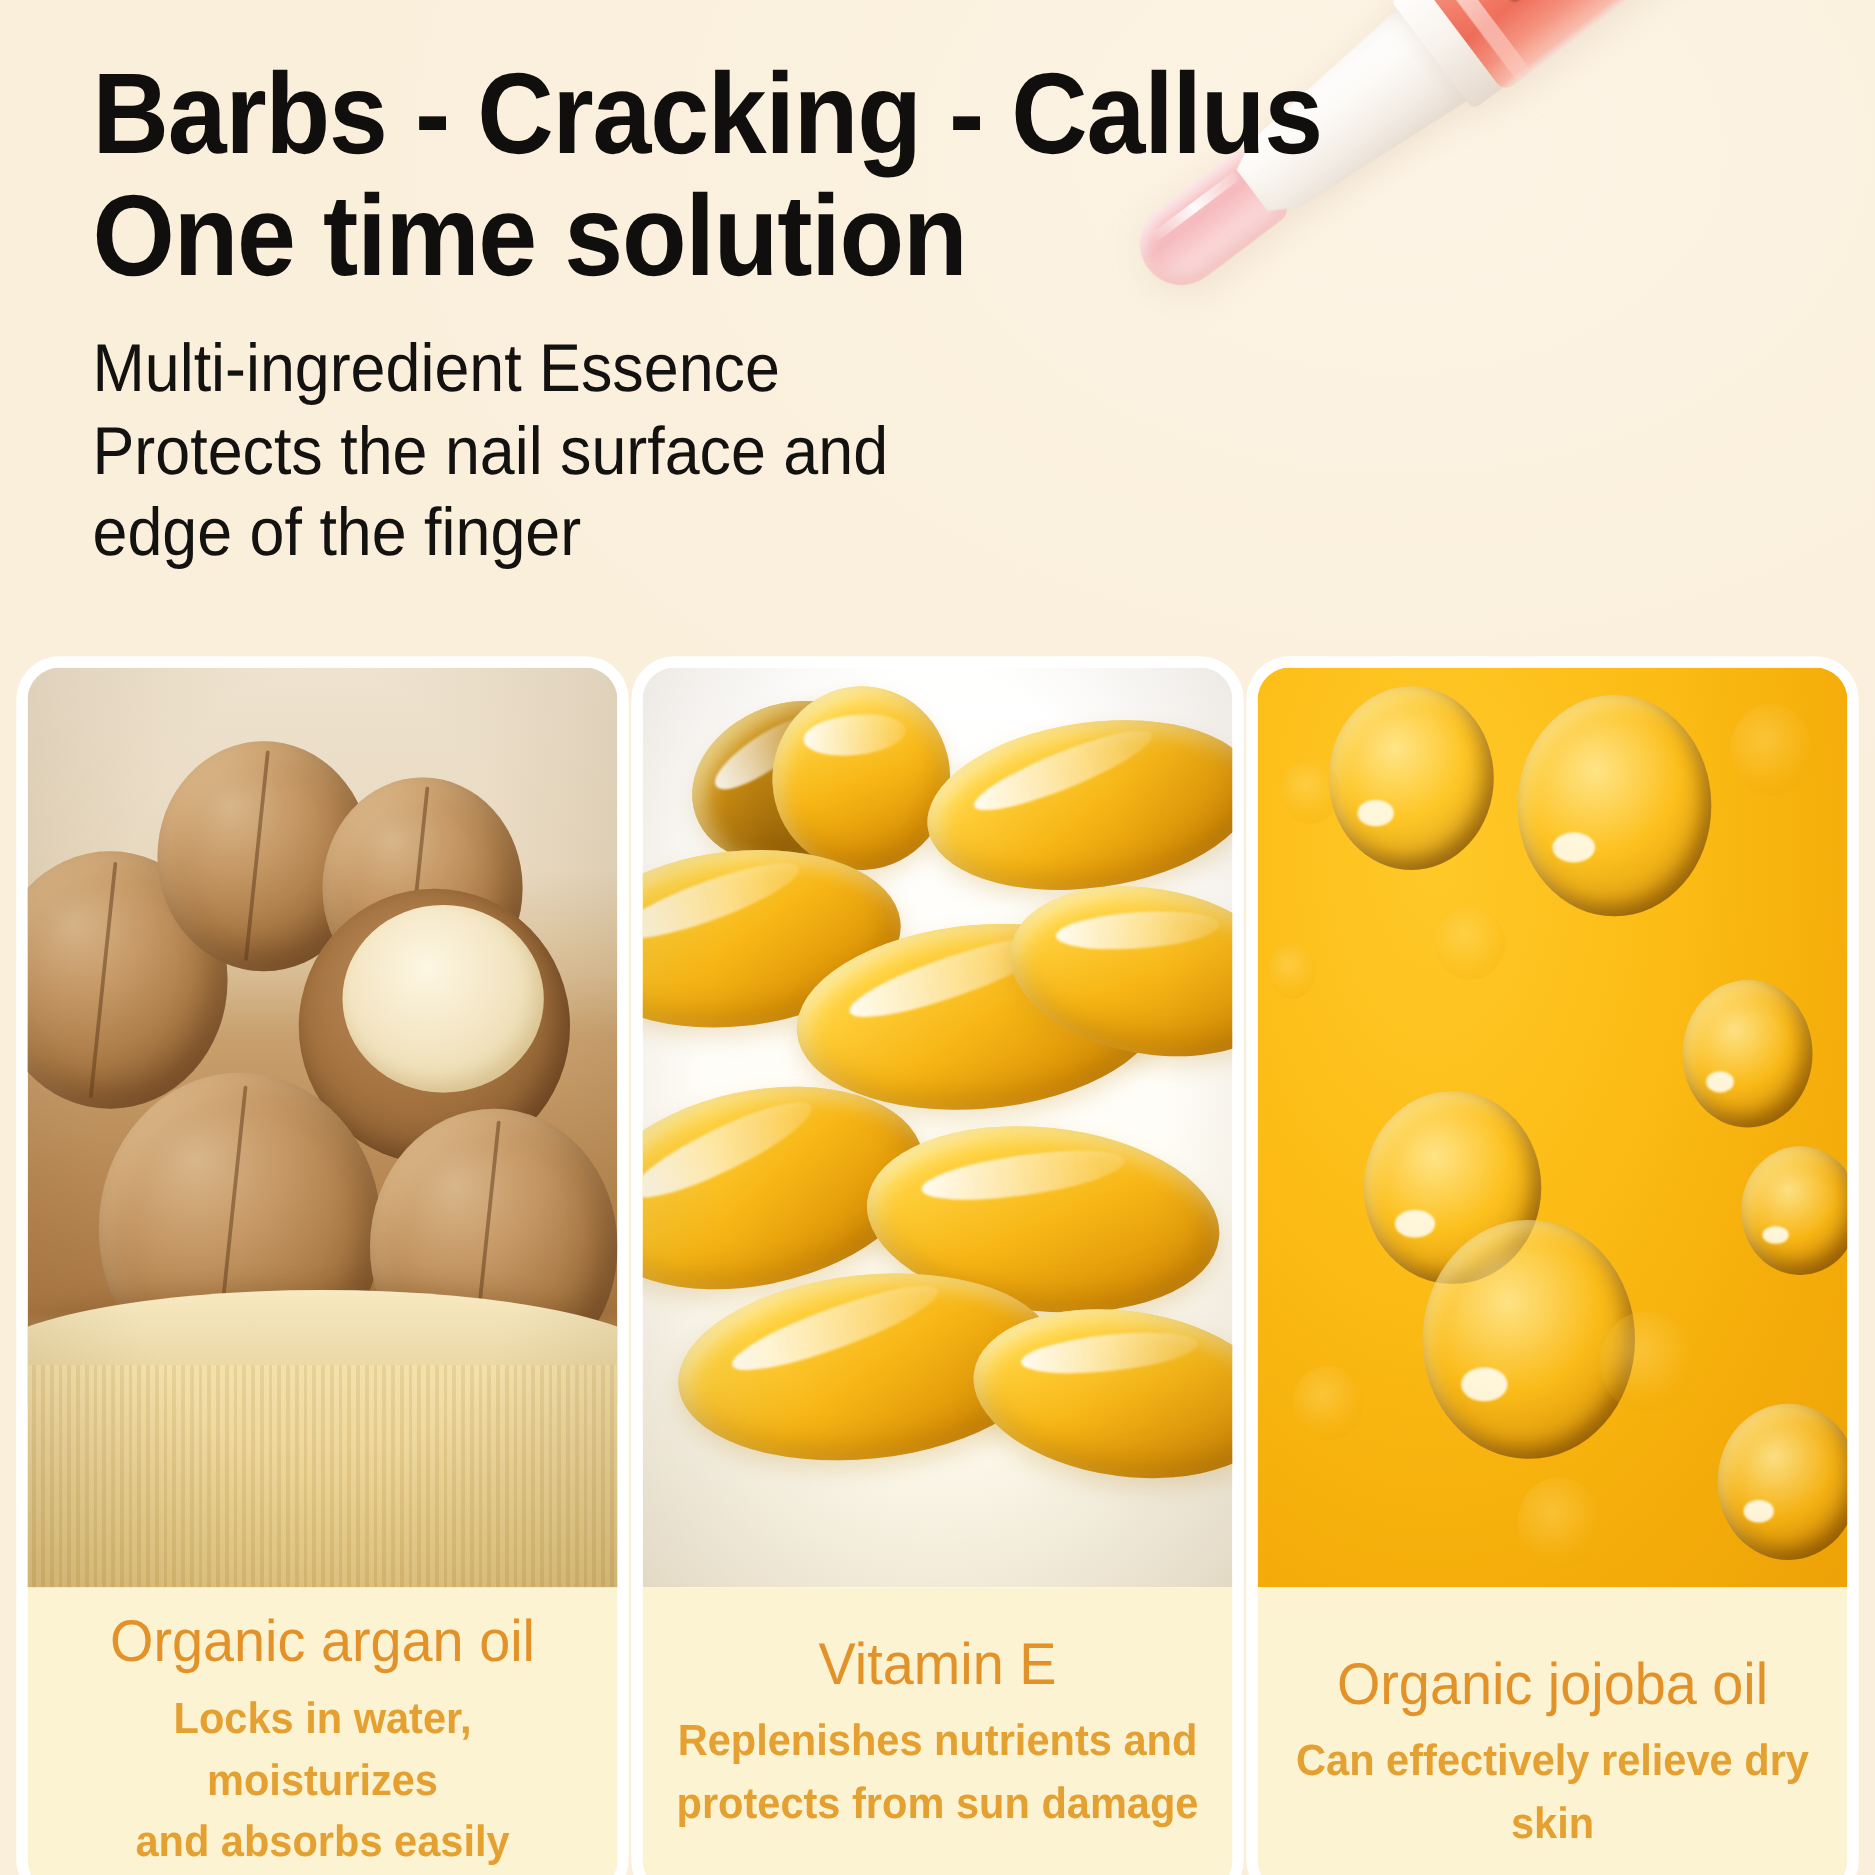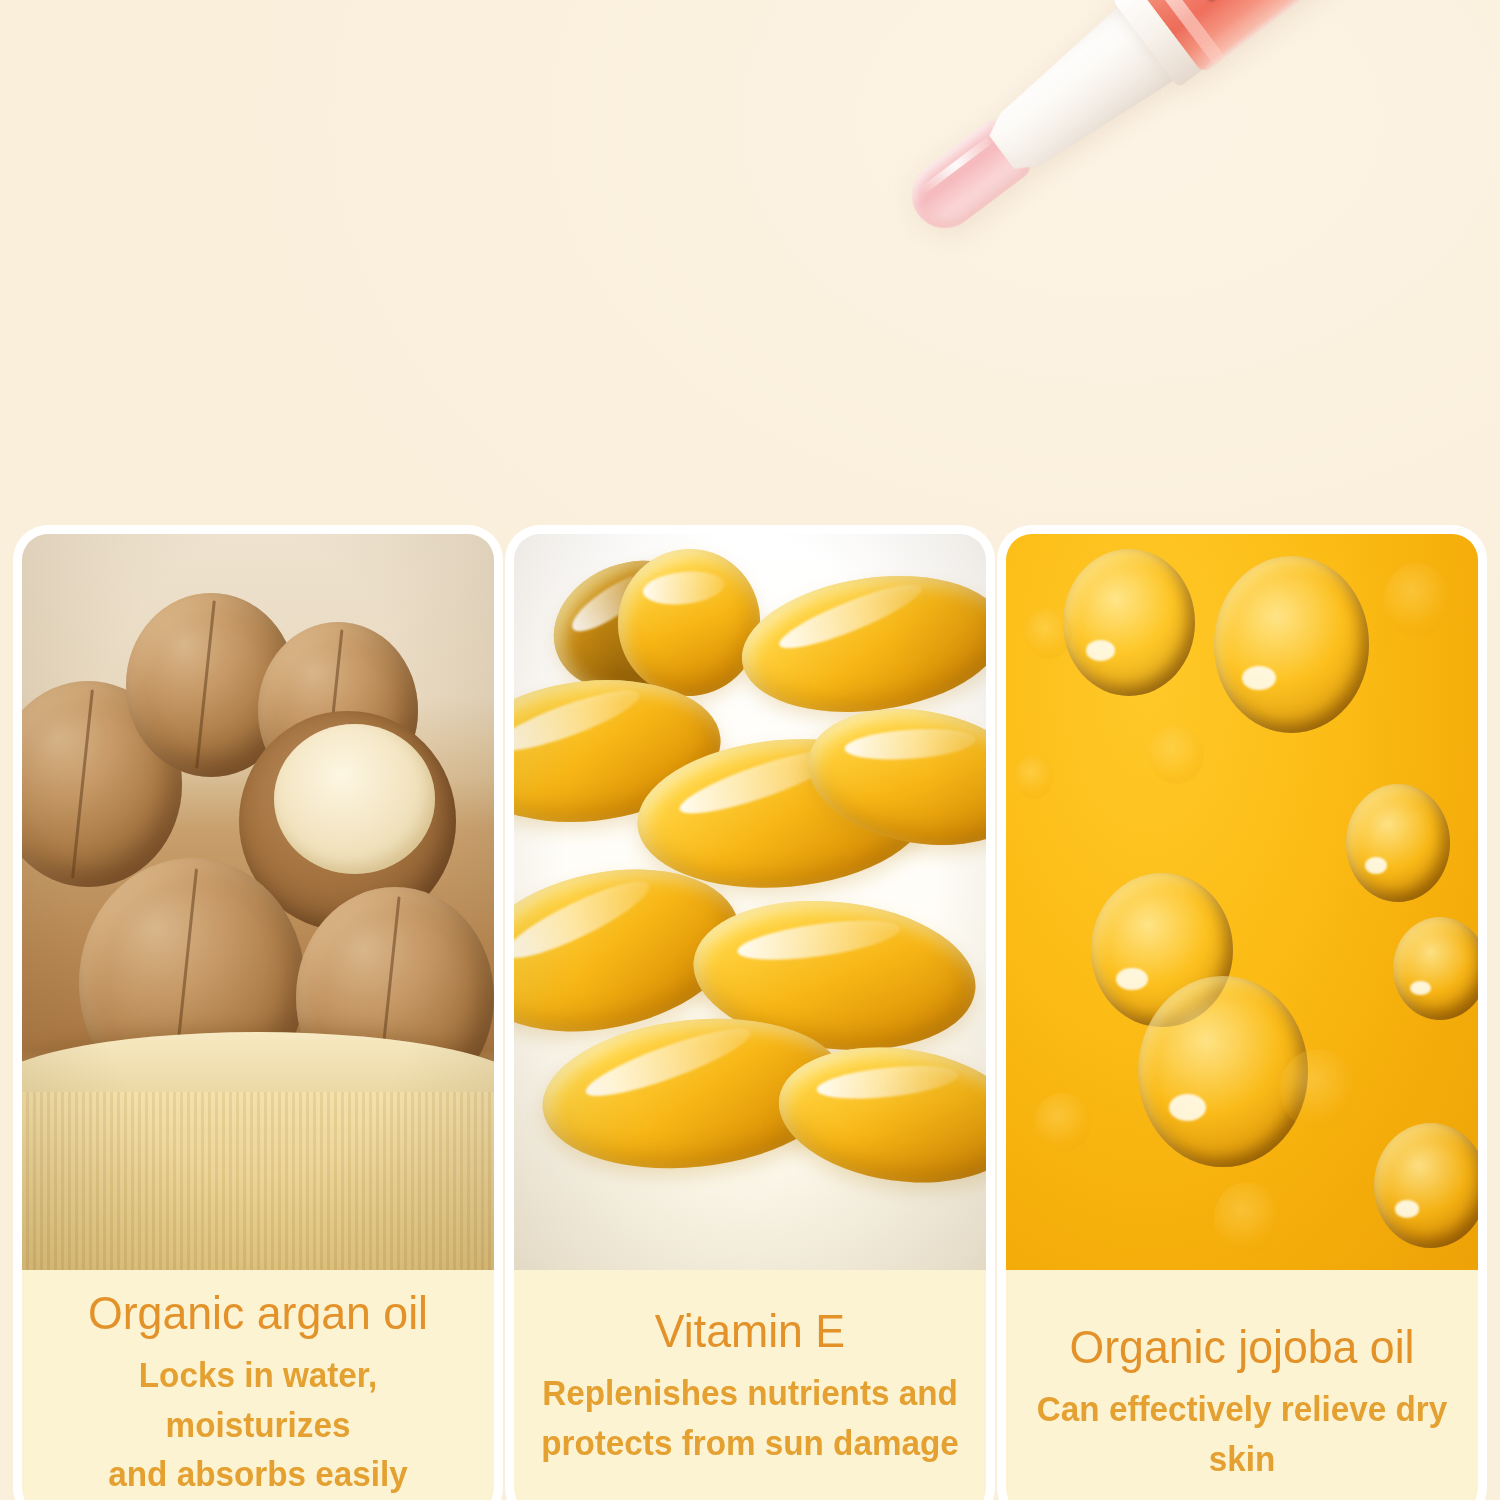--- a/index.html
+++ b/index.html
@@ -320,20 +320,27 @@
     background: radial-gradient(circle at 42% 38%, rgba(255,226,130,0.35) 0%, rgba(245,180,20,0.18) 60%, rgba(200,130,10,0.12) 100%);
     box-shadow: none;
   }
   .bubble-faint::after { display: none; }
 </style>
 </head>
 <body>
 
 <div class="poster">
 
+  <div class="header">
+    <div class="headline">Barbs - Cracking - Callus</div>
+    <div class="headline headline-line2">One time solution</div>
+    <div class="subhead">Multi-ingredient Essence</div>
+    <div class="subhead" style="margin-top:0">Protects the nail surface and</div>
+    <div class="subhead" style="margin-top:0">edge of the finger</div>
+  </div>
 
   <div class="pen-wrap">
     <div class="pen">
       <div class="pen-tip"></div>
       <div class="pen-tip-gloss"></div>
       <div class="pen-cone"></div>
       <div class="pen-collar"></div>
       <div class="pen-barrel"></div>
       <div class="pen-barrel-ring"></div>
 

